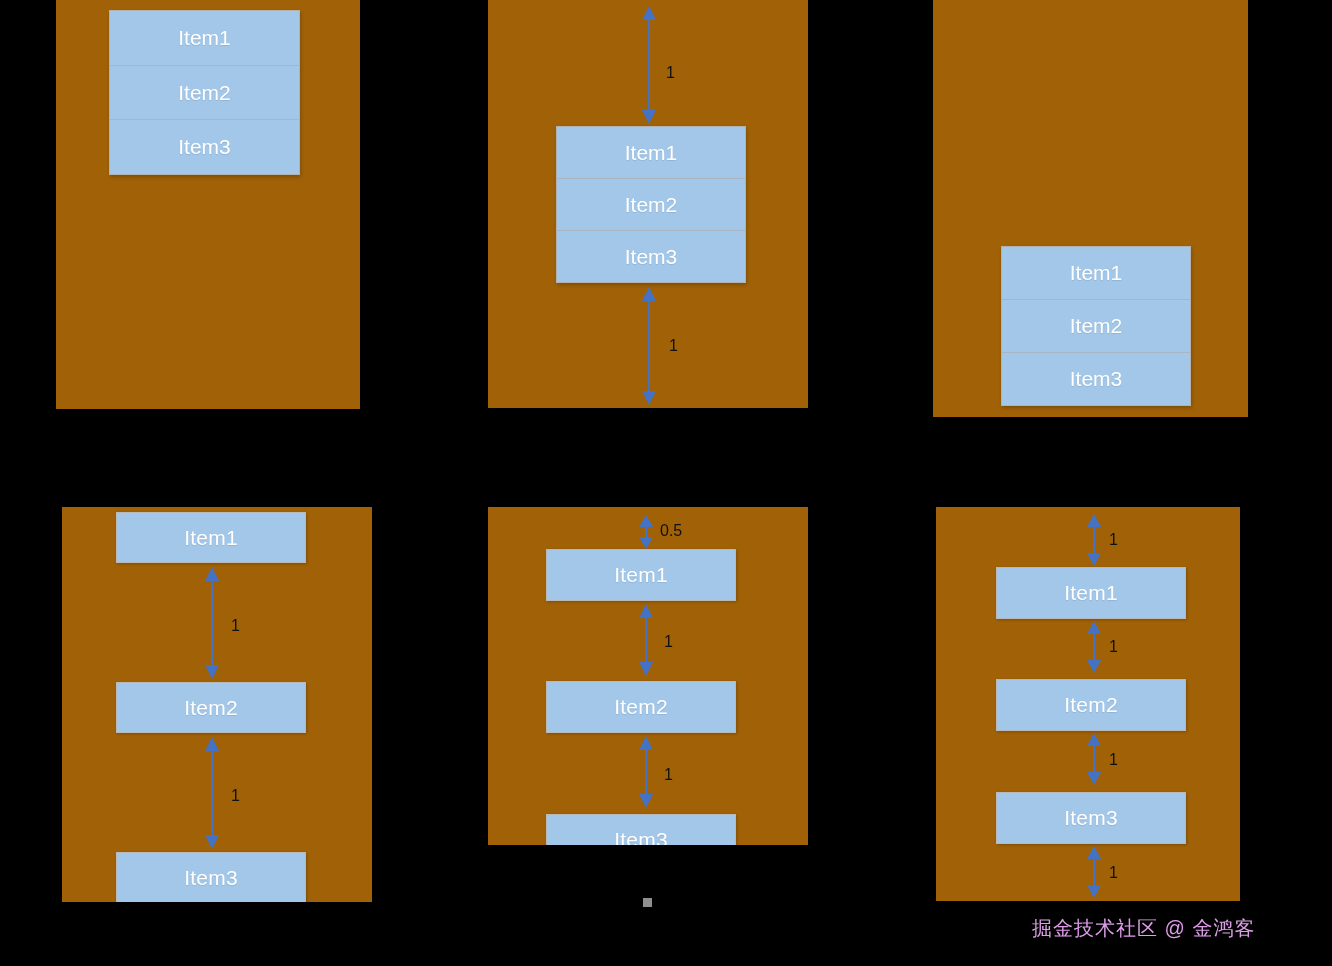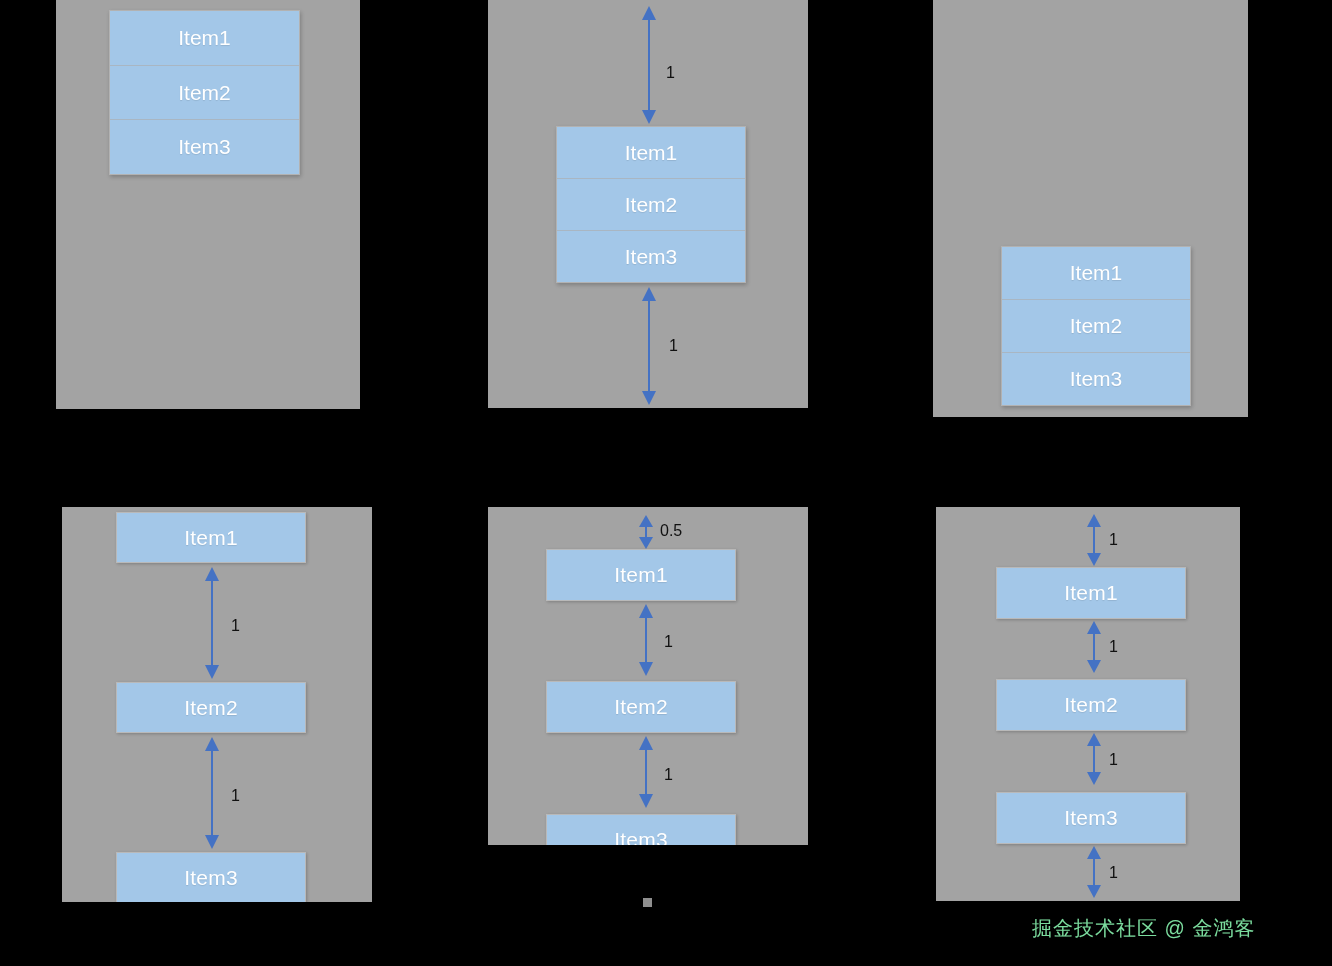--- a/index.html
+++ b/index.html
@@ -16,21 +16,21 @@
   #stage {
     position: relative;
     width: 1332px;
     height: 966px;
     background: #000000;
   }
 
   
   .panel {
     position: absolute;
-    background: #a3a3a3;
+    background: #a16207;
     box-sizing: border-box;
     overflow: hidden;
   }
 
   
   .item {
     position: absolute;
     background: #a3c7e8;
     border: 1px solid #b9b9b9;
     box-sizing: border-box;
@@ -87,21 +87,21 @@
   .nub {
     position: absolute;
     background: #8f8f8f;
     width: 9px;
     height: 9px;
   }
 
   
   .watermark {
     position: absolute;
-    color: #86efac;
+    color: #f0abfc;
     font-size: 20px;
     font-family: "Liberation Sans", sans-serif;
     letter-spacing: 1px;
     white-space: nowrap;
     opacity: 0.92;
   }
 </style>
 </head>
 <body>
 

